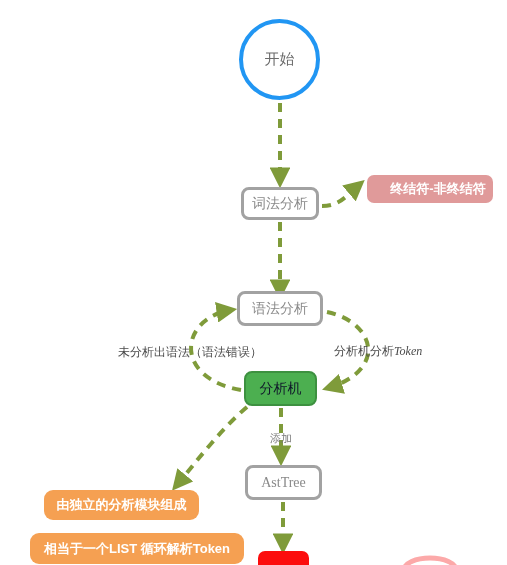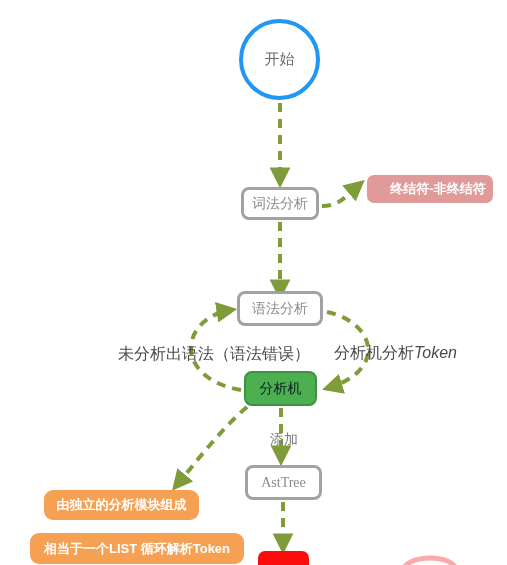--- a/index.html
+++ b/index.html
@@ -101,29 +101,29 @@
     font-weight: bold;
   }
   .ob-1 { left: 44px;  top: 490px; width: 155px; height: 30px; }
   .ob-2 { left: 14px;  top: 533px; width: 214px; height: 31px; margin-left: 16px; }
 
   
   .edge-label {
     position: absolute;
     white-space: nowrap;
     color: #4a4a4a;
-    font-family: Liberation Sans, sans-serif;
-    font-size: 16px;
+    font-family: Liberation Serif, serif;
+    font-size: 12px;
   }
   .el-left  { left: 118px; top: 344px; }
   .el-right { left: 334px; top: 343px; text-align: center; }
   .el-add   {
     left: 270px; top: 431px;
     font-family: "Liberation Sans", sans-serif;
-    font-size: 14px;
+    font-size: 11px;
     color: #7a7a7a;
   }
   .el-right .tok { font-style: italic; }
 </style>
 </head>
 <body>
 
 <svg id="canvas" viewBox="0 0 507 565">
   <defs>
     <marker id="arrow-olive" viewBox="0 0 10 10" refX="7" refY="5" markerWidth="5.2" markerHeight="5.2" orient="auto-start-reverse">

